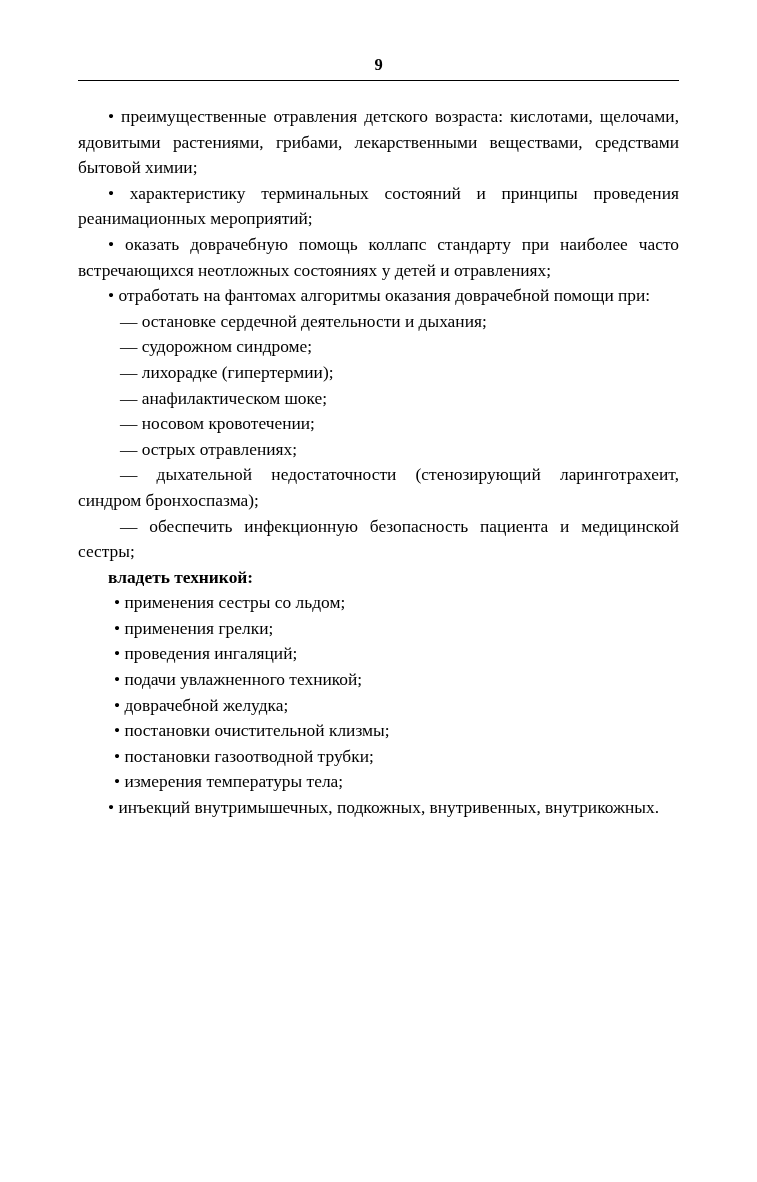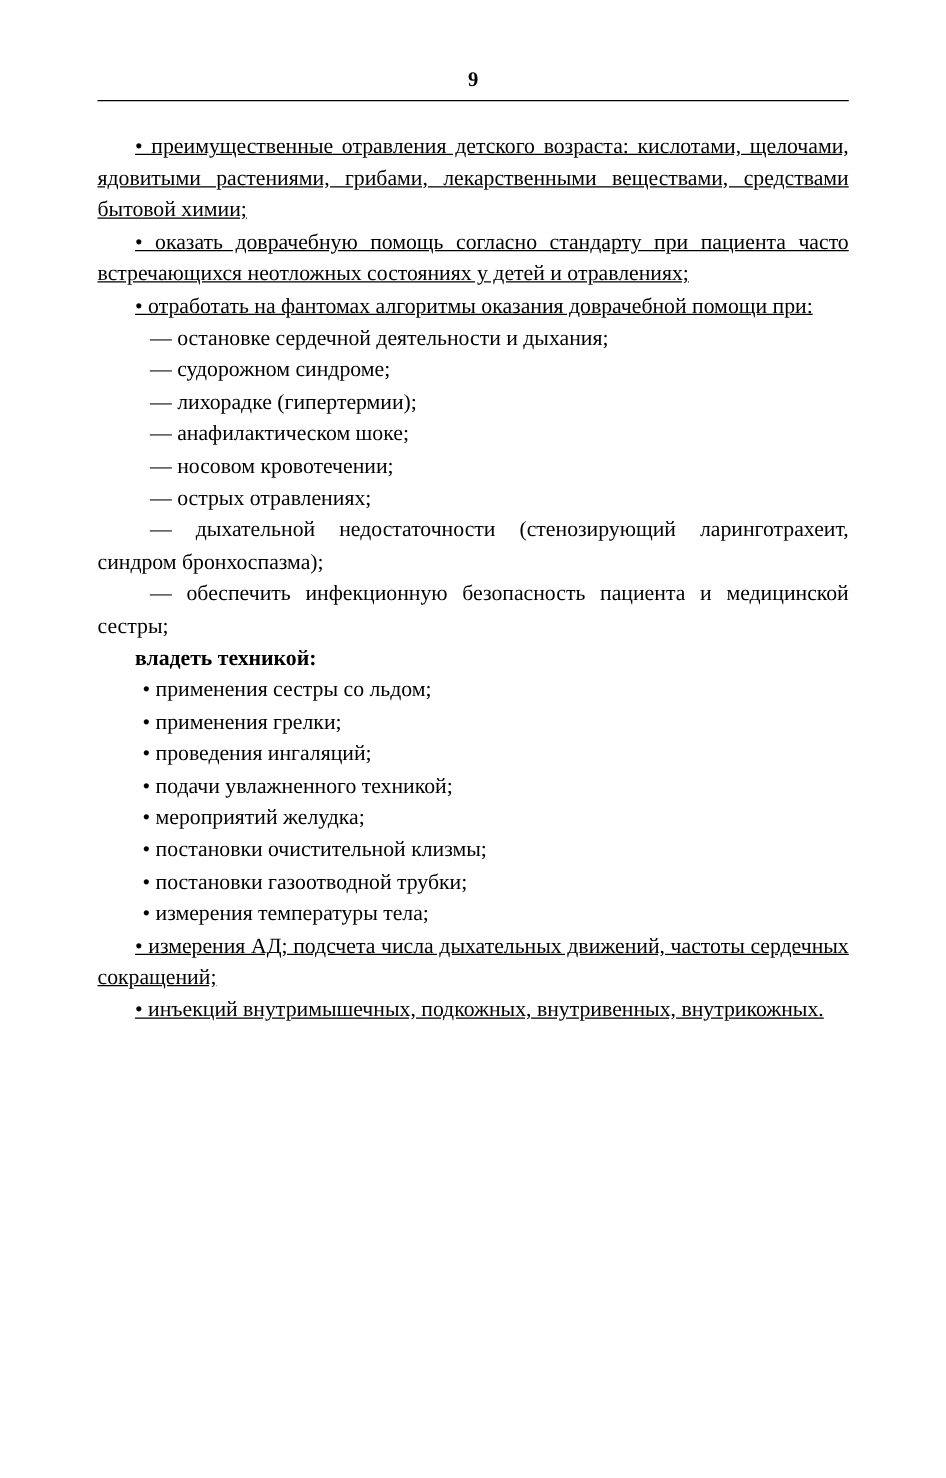--- a/index.html
+++ b/index.html
@@ -53,21 +53,20 @@
   p {
     margin: 0;
     font-size: 17.4px;
     line-height: 25.6px;
     text-align: justify;
     text-justify: inter-word;
     color: #000;
   }
   p.indent {
     text-indent: 30px;
-    text-decoration: underline;
   }
   p.indent-dash {
     text-indent: 42px;
   }
   p.indent-bullet-tight {
     text-indent: 36px;
   }
   p.bold {
     font-weight: bold;
     text-indent: 30px;
@@ -82,36 +81,36 @@
 <div class="page">
 
   <div class="page-header">
     <span class="page-number">9</span>
   </div>
   <div class="header-rule"></div>
 
   <div class="content">
 
     <p class="indent">• преимущественные отравления детского возраста: кислотами, щелочами, ядовитыми растениями, грибами, лекарственными веществами, средствами бытовой химии;</p>
-    <p class="indent">• оказать доврачебную помощь согласно стандарту при пациента часто встречающихся неотложных состояниях у детей и отравлениях;</p>
+    <p class="indent">• характеристику терминальных состояний и принципы проведения реанимационных мероприятий;</p>
+    <p class="indent">• оказать доврачебную помощь коллапс стандарту при наиболее часто встречающихся неотложных состояниях у детей и отравлениях;</p>
     <p class="indent">• отработать на фантомах алгоритмы оказания доврачебной помощи при:</p>
     <p class="indent-dash nojust">— остановке сердечной деятельности и дыхания;</p>
     <p class="indent-dash nojust">— судорожном синдроме;</p>
     <p class="indent-dash nojust">— лихорадке (гипертермии);</p>
     <p class="indent-dash nojust">— анафилактическом шоке;</p>
     <p class="indent-dash nojust">— носовом кровотечении;</p>
     <p class="indent-dash nojust">— острых отравлениях;</p>
     <p class="indent-dash">— дыхательной недостаточности (стенозирующий ларинготрахеит, синдром бронхоспазма);</p>
     <p class="indent-dash">— обеспечить инфекционную безопасность пациента и медицинской сестры;</p>
     <p class="bold">владеть техникой:</p>
     <p class="indent-bullet-tight nojust">• применения сестры со льдом;</p>
     <p class="indent-bullet-tight nojust">• применения грелки;</p>
     <p class="indent-bullet-tight nojust">• проведения ингаляций;</p>
     <p class="indent-bullet-tight nojust">• подачи увлажненного техникой;</p>
-    <p class="indent-bullet-tight nojust">• мероприятий желудка;</p>
+    <p class="indent-bullet-tight nojust">• доврачебной желудка;</p>
     <p class="indent-bullet-tight nojust">• постановки очистительной клизмы;</p>
     <p class="indent-bullet-tight nojust">• постановки газоотводной трубки;</p>
     <p class="indent-bullet-tight nojust">• измерения температуры тела;</p>
-    <p class="indent">• измерения АД; подсчета числа дыхательных движений, частоты сердечных сокращений;</p>
     <p class="indent">• инъекций внутримышечных, подкожных, внутривенных, внутрикожных.</p>
 
   </div>
 </div>
 
 </body></html>

